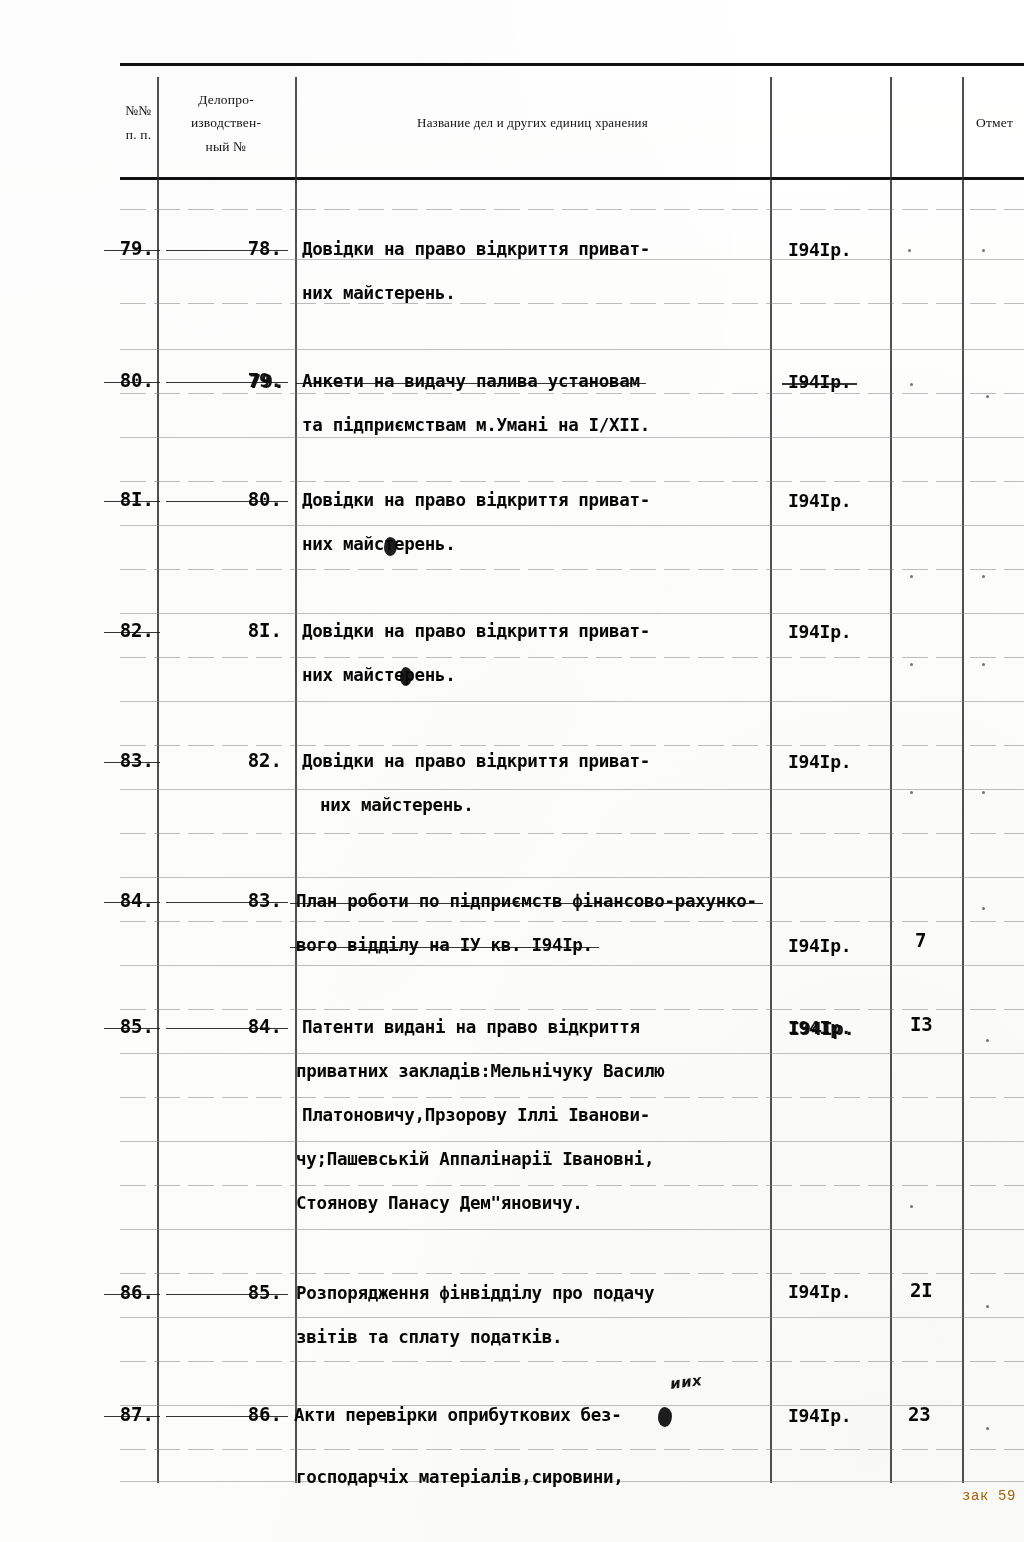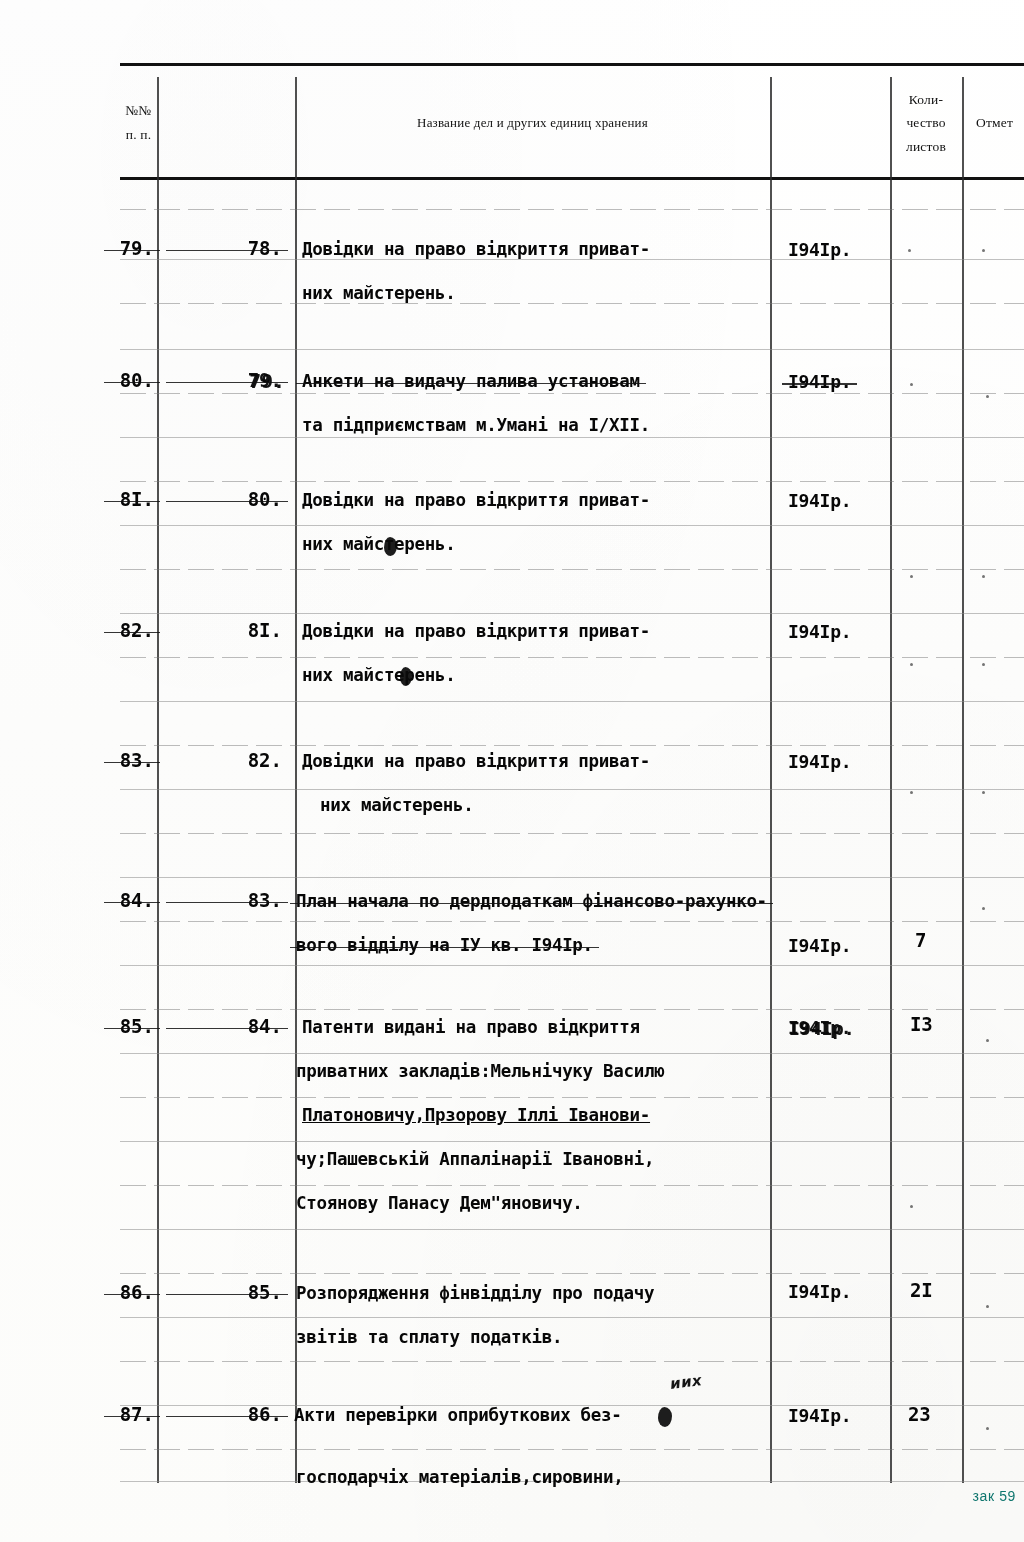--- a/index.html
+++ b/index.html
@@ -156,23 +156,23 @@
     background: #3a3a3a;
     opacity: .7;
     border-radius: 50%;
   }
 
   
   #footer-mark {
     position: absolute;
     right: 8px;
     bottom: 38px;
-    font-family: Liberation Sans, sans-serif;
+    font-family: Liberation Mono, monospace;
     font-size: 14px;
-    color: #0f766e;
+    color: #a16207;
     letter-spacing: .6px;
   }
 </style>
 </head>
 <body>
 
 <div id="page">
 
   <div id="paper-tone"></div>
 
@@ -185,31 +185,31 @@
     <div class="rule-v col-sep" style="left:175px;"></div>
     <div class="rule-v col-sep" style="left:650px;"></div>
     <div class="rule-v col-sep" style="left:770px;"></div>
     <div class="rule-v col-sep" style="left:842px;"></div>
 
     <div class="head-cell" style="left:0px; width:37px;">
       <span class="ln">№№</span>
       <span class="ln">п. п.</span>
     </div>
 
+    <div class="head-cell" style="left:37px; width:138px;">
+      <span class="ln">Делопро-</span>
+      <span class="ln">изводствен-</span>
+      <span class="ln">ный №</span>
+    </div>
 
     <div class="head-cell" style="left:175px; width:475px;">
       <span class="ln" style="font-size:13px;">Название дел и других единиц хранения</span>
     </div>
 
 
-    <div class="head-cell" style="left:770px; width:72px;">
-      <span class="ln">Коли-</span>
-      <span class="ln">чество</span>
-      <span class="ln">листов</span>
-    </div>
 
     <div class="head-cell" style="left:842px; width:110px; align-items:flex-start; padding-left:14px;">
       <span class="ln">Отмет</span>
     </div>
 
     <div class="ruling seg-dash" style="top:146px;"></div>
     <div class="ruling" style="top:196px;"></div>
     <div class="ruling seg-dash" style="top:240px;"></div>
     <div class="ruling" style="top:286px;"></div>
     <div class="ruling seg-dash" style="top:330px;"></div>
@@ -292,33 +292,33 @@
       <div class="tw" style="left:182px; top:688px;">Довідки на право відкриття приват-</div>
       <div class="tw" style="left:200px; top:732px;">них майстерень.</div>
       <div class="tw date" style="left:668px; top:688px;">I94Iр.</div>
       <div class="speck" style="left:790px; top:728px;"></div>
       <div class="speck" style="left:862px; top:728px;"></div>
     </div>
 
     <div>
       <div class="tw num struck" style="left:-10px; top:826px; width:44px;">84.</div>
       <div class="tw num struck" style="left:52px;  top:826px; width:110px;">83.</div>
-      <div class="tw struck" style="left:176px; top:828px;">План начала по дердподаткам фінансово-рахунко-</div>
+      <div class="tw struck" style="left:176px; top:828px;">План роботи по підприємств фінансово-рахунко-</div>
       <div class="tw struck" style="left:176px; top:872px;">вого відділу на IУ кв. I94Iр.</div>
       <div class="tw date" style="left:668px; top:872px;">I94Iр.</div>
       <div class="tw cnt" style="left:795px; top:866px;">7</div>
       <div class="speck" style="left:862px; top:844px;"></div>
     </div>
 
     <div>
       <div class="tw num struck" style="left:-10px; top:952px; width:44px;">85.</div>
       <div class="tw num struck" style="left:52px;  top:952px; width:110px;">84.</div>
       <div class="tw" style="left:182px; top:954px;">Патенти видані на право відкриття</div>
       <div class="tw" style="left:176px; top:998px;">приватних закладів:Мельнічуку Василю</div>
-      <div class="tw" style="left:182px; top:1042px;text-decoration:underline;">Платоновичу,Прзорову Іллі Іванови-</div>
+      <div class="tw" style="left:182px; top:1042px;">Платоновичу,Прзорову Іллі Іванови-</div>
       <div class="tw" style="left:176px; top:1086px;">чу;Пашевській Аппалінарії Івановні,</div>
       <div class="tw" style="left:176px; top:1130px;">Стоянову Панасу Дем"яновичу.</div>
       <div class="tw date" style="left:668px; top:954px;">
         <span class="overtyped">
           <span class="under">I94Iр.</span>
           <span class="over">I94Iр.</span>
         </span>
       </div>
       <div class="tw cnt" style="left:790px; top:950px;">I3</div>
       <div class="speck" style="left:866px; top:976px;"></div>

